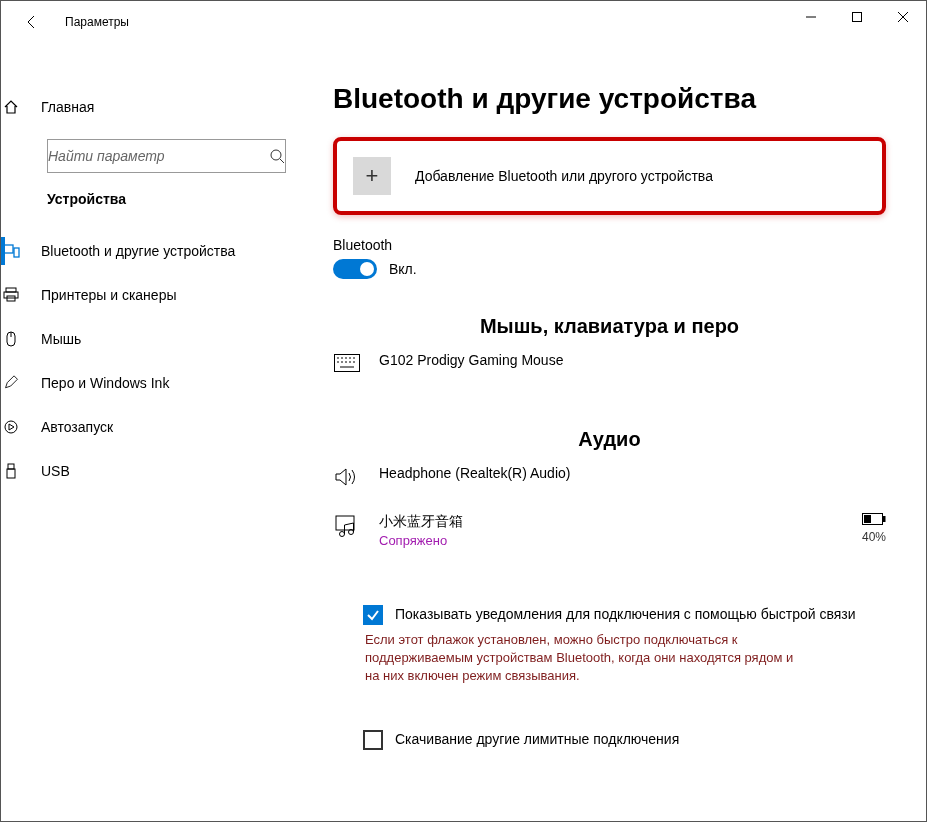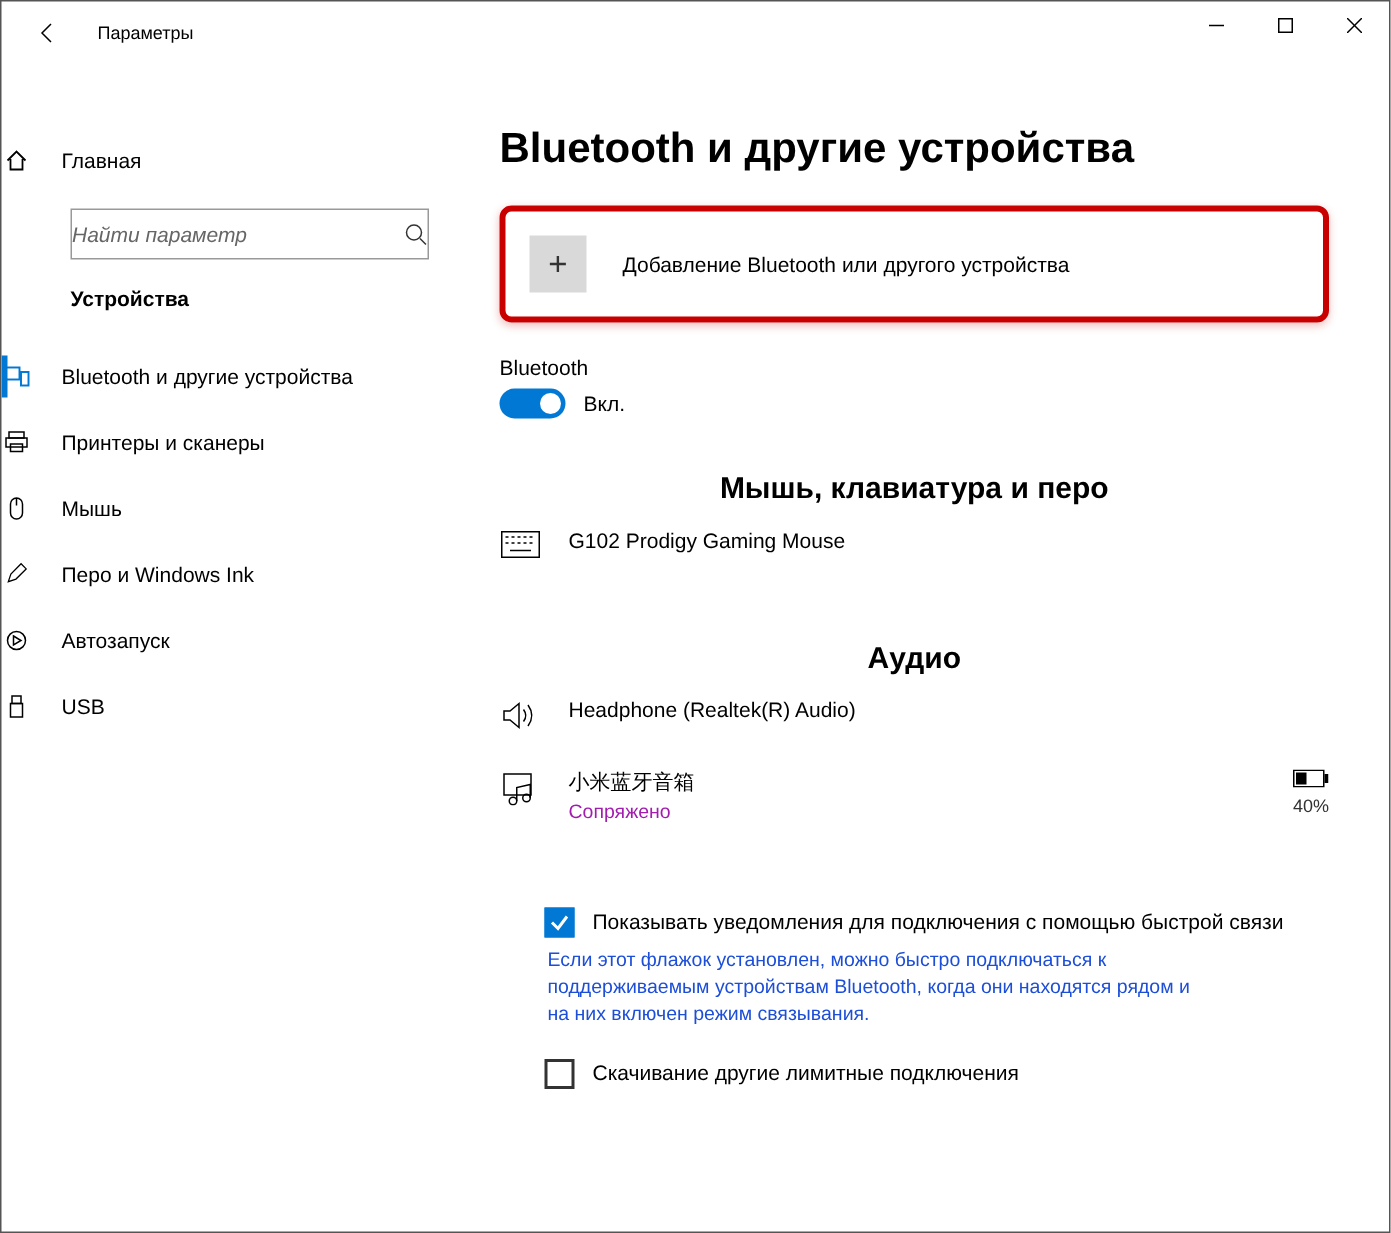--- a/index.html
+++ b/index.html
@@ -178,24 +178,24 @@
   flex-shrink: 0;
   display: flex; align-items: center; justify-content: center;
   margin-top: 1px;
 }
 .chk.checked { background: #0078d4; border-color: #0078d4; }
 .chk.checked svg { display: block; }
 .chk svg { display: none; }
 .chk-label { font-size: 14px; line-height: 20px; }
 .chk-desc {
   font-size: 13px;
-  color: #1d4ed8;
+  color: #7f1d1d;
   margin-left: 32px;
   line-height: 18px;
-  margin-bottom: 20px;
+  margin-bottom: 44px;
   max-width: 440px;
 }
 </style>
 </head>
 <body>
 
 <div class="titlebar">
   <div class="back-arrow">
     <svg width="16" height="16" viewBox="0 0 16 16">
         <path d="M10 2 L4 8 L10 14" stroke="#000" stroke-width="1" fill="none"></path>

